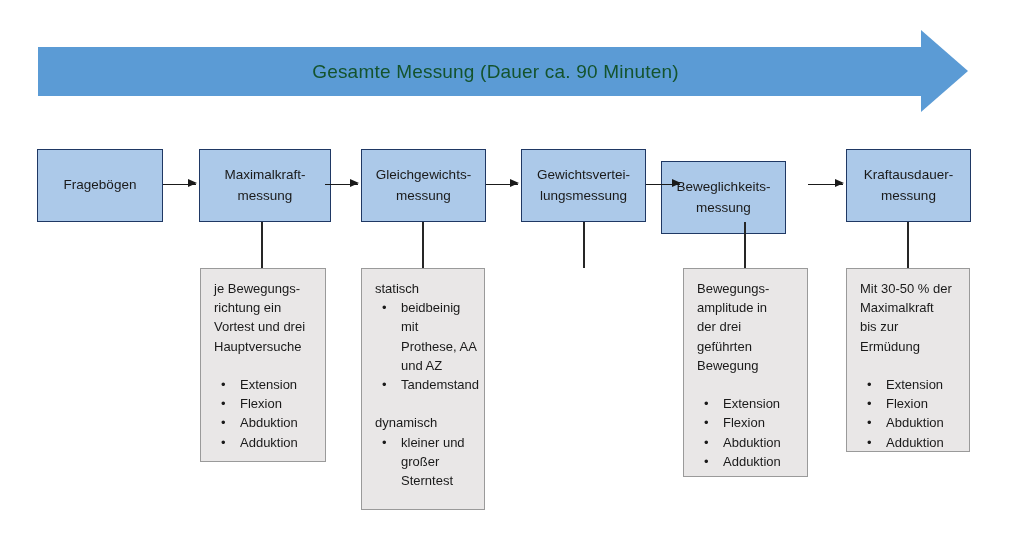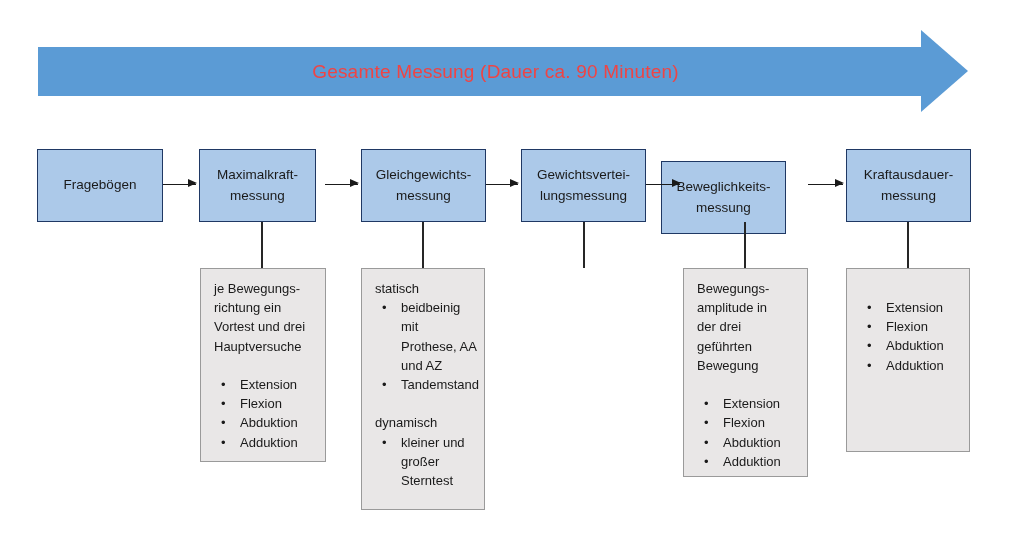--- a/index.html
+++ b/index.html
@@ -29,39 +29,39 @@
     width: 0; height: 0;
     border-top: 41px solid transparent;
     border-bottom: 41px solid transparent;
     border-left: 47px solid var(--arrow_blue, #5B9BD5);
   }
   .banner-label {
     position: absolute;
     left: 38px; top: 47px;
     width: 915px; height: 49px;
     display: flex; align-items: center; justify-content: center;
-    color: #ef4444;
+    color: #14532d;
     font-size: 19px;
     letter-spacing: 0.2px;
   }
 
   
   .step-box {
     position: absolute;
     top: 149px; height: 73px;
     background: var(--box_fill, #ACC9E9);
     border: 1.6px solid var(--box_border, #1F3864);
     display: flex; align-items: center; justify-content: center;
     text-align: center;
     font-size: 13.5px;
     line-height: 1.5;
     white-space: pre-line;
   }
   .sb1 { left: 37px;  width: 126px; }
-  .sb2 { left: 199px; width: 117px; }
+  .sb2 { left: 199px; width: 132px; }
   .sb3 { left: 361px; width: 125px; align-items: center; }
   .sb4 { left: 521px; width: 125px; }
   .sb5 { left: 661px; width: 125px; margin-top: 12px; }
   .sb6 { left: 846px; width: 125px; }
 
   
   .h-conn {
     position: absolute;
     top: 184px; height: 0;
     border-top: 1.6px solid #1a1a1a;
@@ -211,20 +211,24 @@
 Bewegung</p>
     <ul class="gap-above">
       <li>Extension</li>
       <li>Flexion</li>
       <li>Abduktion</li>
       <li>Adduktion</li>
     </ul>
   </div>
 
   <div class="detail-box db6">
+    <p>Mit 30-50 % der
+Maximalkraft
+bis zur
+Ermüdung</p>
     <ul class="gap-above">
       <li>Extension</li>
       <li>Flexion</li>
       <li>Abduktion</li>
       <li>Adduktion</li>
     </ul>
   </div>
 
 </div>
 

